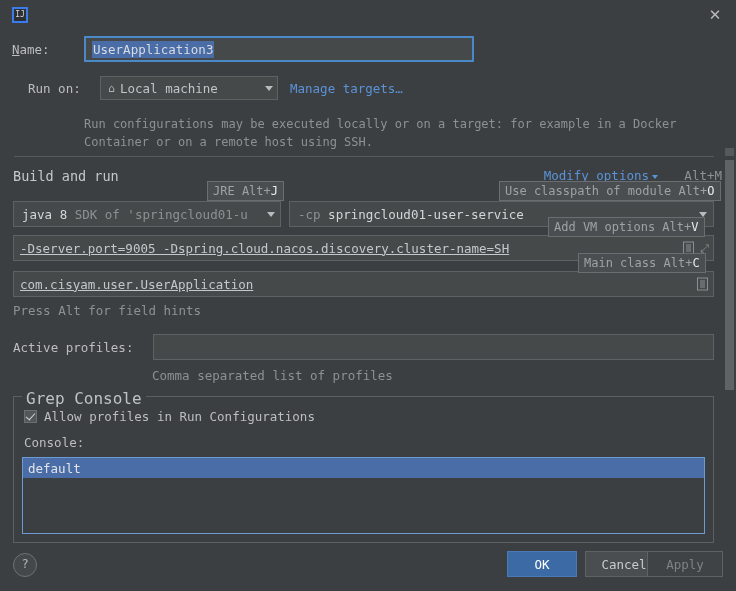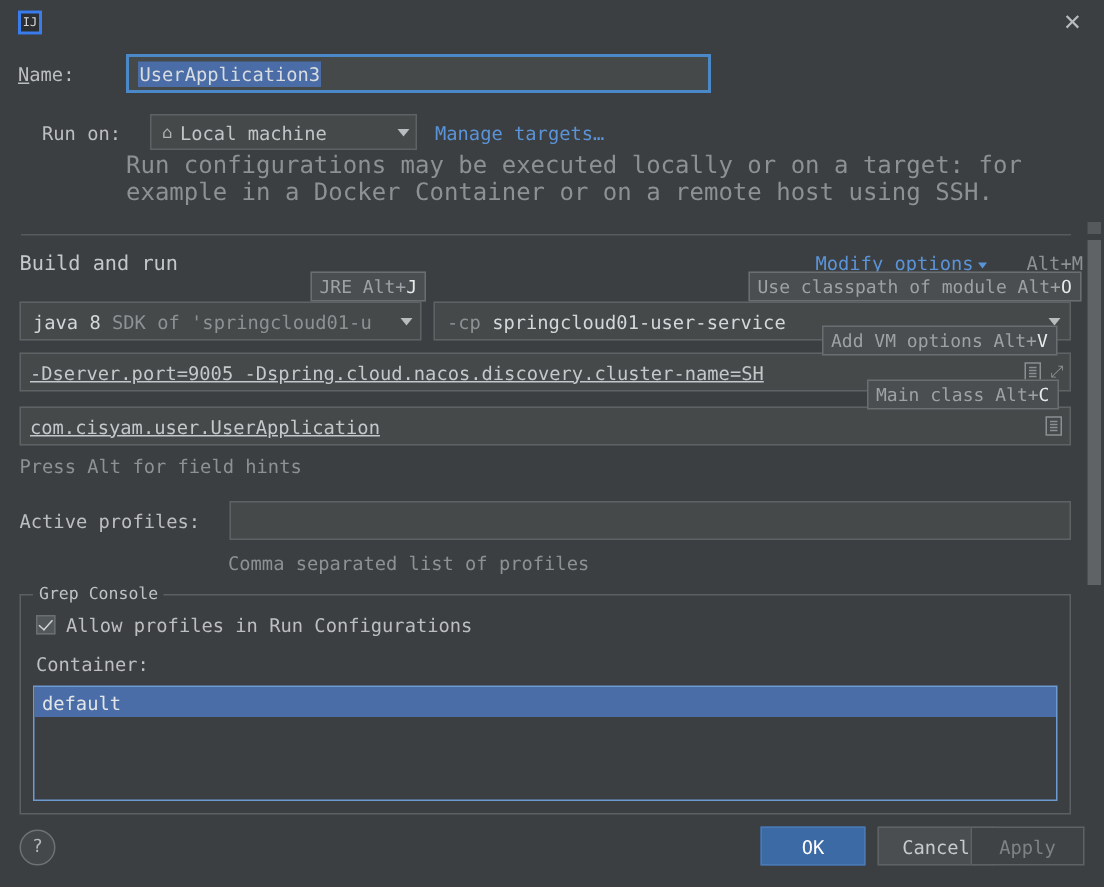--- a/index.html
+++ b/index.html
@@ -181,25 +181,25 @@
   }
   .link {
     color: #5b93d8;
     margin-left: 12px;
     cursor: pointer;
     white-space: nowrap;
   }
 
   .desc {
     position: absolute;
-    top: 101px;
+    top: 115px;
     left: 84px;
     right: 30px;
     color: #8d9194;
-    font-size: 16px;
+    font-size: 12px;
     line-height: 18px;
   }
 
   .divider {
     position: absolute;
     left: 14px; right: 22px;
     top: 156px;
     height: 1px;
     background: #555a5c;
   }
@@ -395,21 +395,21 @@
     bottom: 48px;
     border: 1px solid #5c6062;
     box-sizing: border-box;
   }
   .grep-legend {
     position: absolute;
     top: -8px; left: 8px;
     background: #3c3f41;
     padding: 0 4px;
     color: #c0c3c5;
-    font-size: 11px;
+    font-size: 16px;
   }
   .grep-cb-row {
     position: absolute;
     top: 12px; left: 10px;
     display: flex;
     align-items: center;
     gap: 7px;
     cursor: pointer;
   }
   .grep-profiles-label {
@@ -587,21 +587,21 @@
   <div class="profiles-field"></div>
 </div>
 <div class="profiles-hint">Comma separated list of profiles</div>
 
 <div class="grep-group">
   <div class="grep-legend">Grep Console</div>
   <div class="grep-cb-row">
     <div class="cb checked"></div>
     <div class="lbl">Allow profiles in Run Configurations</div>
   </div>
-  <div class="lbl grep-profiles-label">Container:</div>
+  <div class="lbl grep-profiles-label">Console:</div>
   <div class="grep-list">
     <div class="list-item selected">
       <span>default</span>
     </div>
   </div>
 </div>
 
 <div class="scroll-top-nub"></div>
 <div class="scrollbar-track">
   <div class="scrollbar-thumb"></div>

